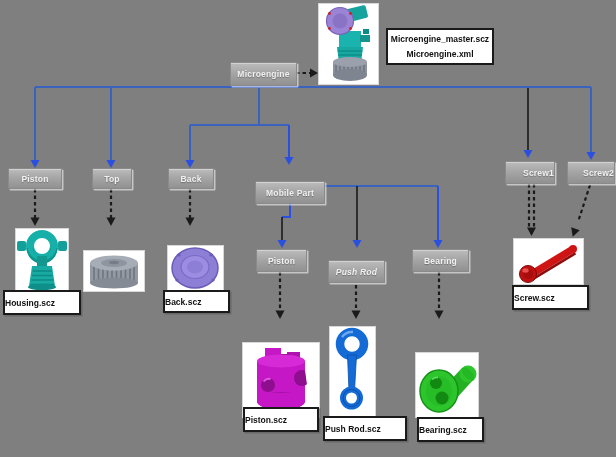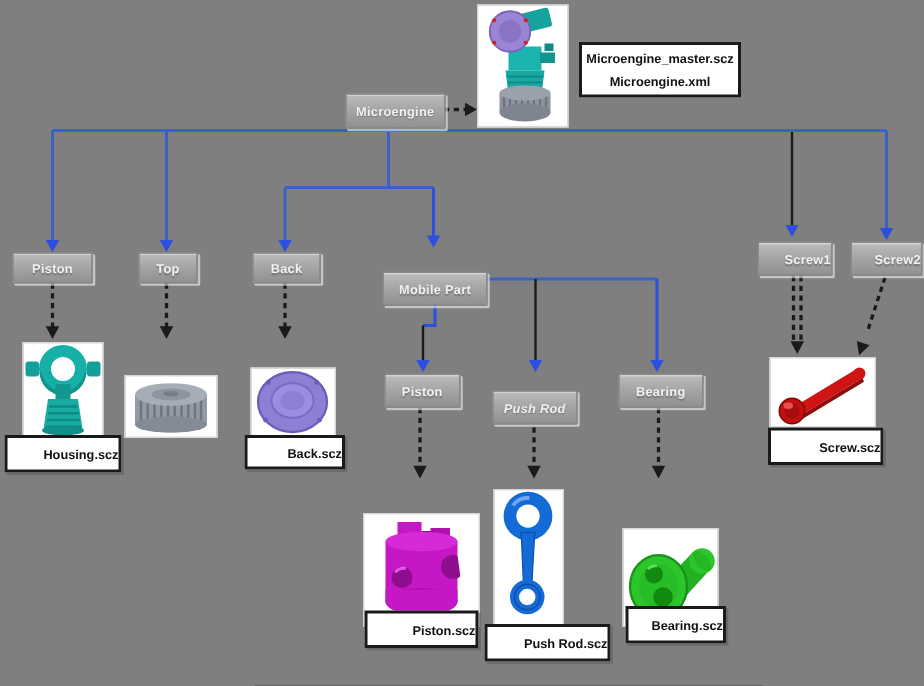--- a/index.html
+++ b/index.html
@@ -13,21 +13,21 @@
     background:linear-gradient(180deg,#bcbcbc 0%,#a6a6a6 45%,#919191 100%);
     border:1px solid #8a8a8a;border-radius:1px;
     box-shadow:1.5px 1.5px 0 rgba(255,255,255,.55), inset 0 1px 0 rgba(255,255,255,.35);
     color:#f1f1f1;font-size:8.5px;font-weight:600;letter-spacing:.2px;
     display:flex;align-items:center;justify-content:center;
     text-shadow:0 1px 1px rgba(60,60,60,.45);
   }
   .filebox{
     position:absolute;background:#ffffff;border:2px solid #1a1a1a;
     color:#111;font-size:8.5px;font-weight:600;
-    display:flex;align-items:center;justify-content:flex-end;
+    display:flex;align-items:center;justify-content:flex-start;
     box-shadow:1.5px 1.5px 0 rgba(90,90,90,.6);
   }
   .masterbox{
     position:absolute;background:#ffffff;border:2px solid #1a1a1a;
     color:#111;font-size:8.5px;font-weight:600;line-height:1.65;
     display:flex;flex-direction:column;align-items:center;justify-content:center;
     text-align:left;
     margin-left:12px;
   }
   .imgbox{
@@ -249,20 +249,20 @@
   </div>
   <div class="filebox" style="left:163px;top:290px;width:63px;height:19px;">
     <span>Back.scz</span>
   </div>
   <div class="filebox" style="left:243px;top:407px;width:72px;height:21px;">
     <span>Piston.scz</span>
   </div>
   <div class="filebox" style="left:323px;top:416px;width:80px;height:21px;">
     <span>Push Rod.scz</span>
   </div>
-  <div class="filebox" style="left:417px;top:404px;width:63px;height:21px;">
+  <div class="filebox" style="left:417px;top:417px;width:63px;height:21px;">
     <span>Bearing.scz</span>
   </div>
   <div class="filebox" style="left:512px;top:285px;width:73px;height:21px;">
     <span>Screw.scz</span>
   </div>
 
 </div>
 
 </body></html>

